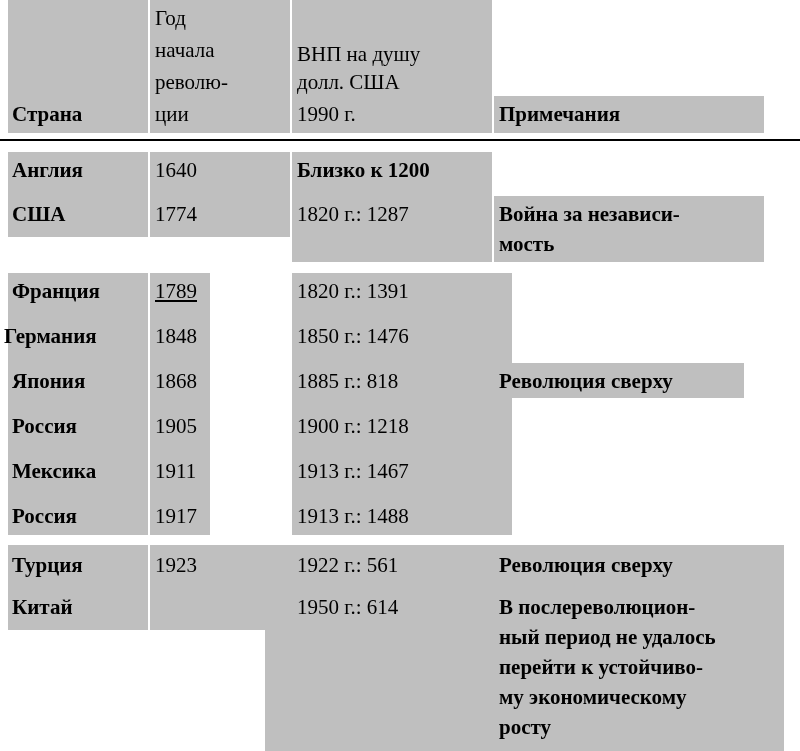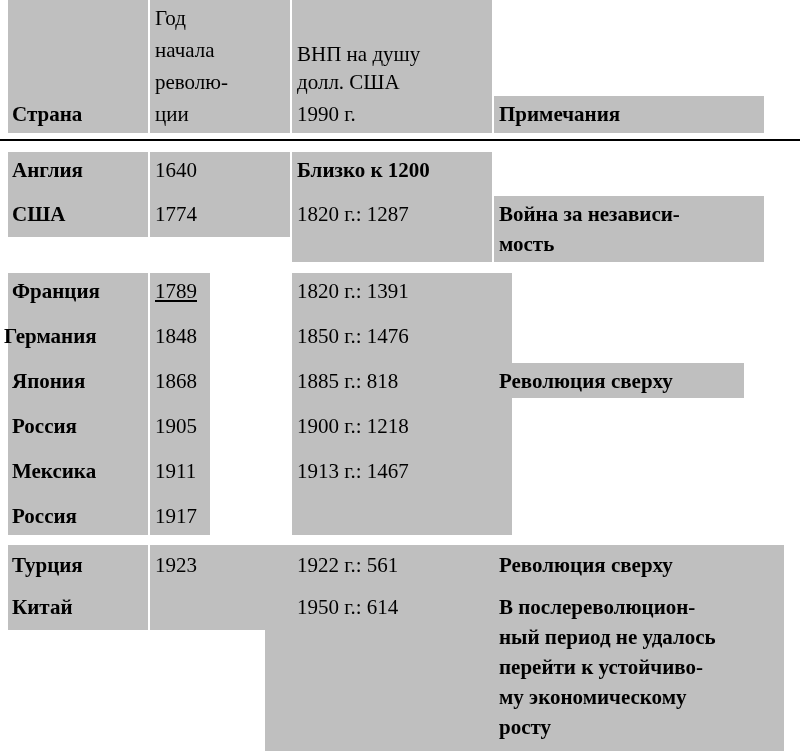--- a/index.html
+++ b/index.html
@@ -106,20 +106,21 @@
   <div class="txt bold" style="left:12px; top:413px;">Россия</div>
   <div class="txt" style="left:155px; top:413px;">1905</div>
   <div class="txt" style="left:297px; top:413px;">1900 г.: 1218</div>
 
   <div class="txt bold" style="left:12px; top:458px;">Мексика</div>
   <div class="txt" style="left:155px; top:458px;">1911</div>
   <div class="txt" style="left:297px; top:458px;">1913 г.: 1467</div>
 
   <div class="txt bold" style="left:12px; top:503px;">Россия</div>
   <div class="txt" style="left:155px; top:503px;">1917</div>
+  <div class="txt" style="left:297px; top:503px;">1913 г.: 1488</div>
 
   <div class="txt bold" style="left:12px; top:552px;">Турция</div>
   <div class="txt" style="left:155px; top:552px;">1923</div>
   <div class="txt" style="left:297px; top:552px;">1922 г.: 561</div>
   <div class="txt bold" style="left:499px; top:552px;">Революция сверху</div>
 
   <div class="txt bold" style="left:12px; top:594px;">Китай</div>
   <div class="txt" style="left:297px; top:594px;">1950 г.: 614</div>
   <div class="txt bold" style="left:499px; top:594px;">В послереволюцион-</div>
   <div class="txt bold" style="left:499px; top:624px;">ный период не удалось</div>

